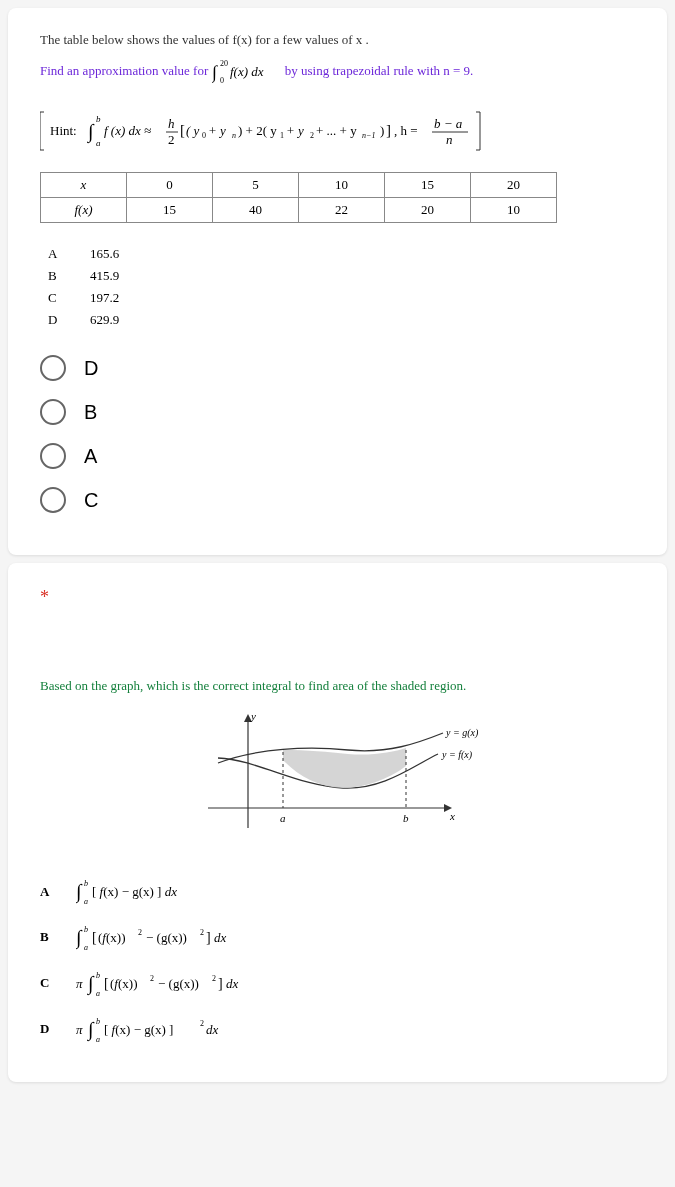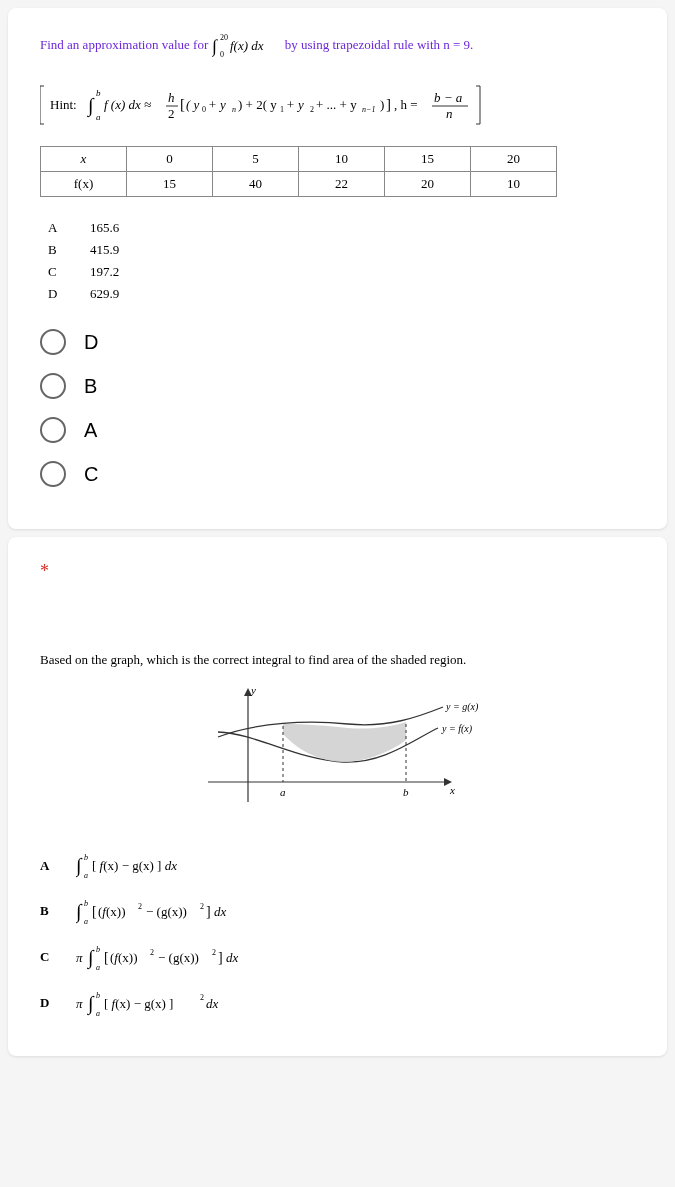--- a/index.html
+++ b/index.html
@@ -12,31 +12,32 @@
 table.values { border-collapse: collapse; margin-bottom: 20px; font-size: 13px; }
 table.values td, table.values th { border: 1px solid #888; padding: 4px 0; text-align: center; width: 86px; font-weight: normal; }
 .answers { font-size: 13px; margin-bottom: 24px; }
 .answers .row { display: flex; gap: 24px; padding: 3px 8px; }
 .answers .lab { width: 18px; }
 .options { margin-top: 8px; }
 .opt { display: flex; align-items: center; gap: 18px; margin: 18px 0; font-family: Arial, sans-serif; font-size: 20px; }
 .radio { width: 26px; height: 26px; border: 2px solid #666; border-radius: 50%; flex-shrink: 0; }
 .gap { height: 40px; }
 .star { color: #d93025; font-size: 18px; margin-bottom: 30px; }
-.q2prompt { font-size: 13px; color: #000000; margin-bottom: 14px; }
+.q2prompt { font-size: 13px; color: #15803d; margin-bottom: 14px; }
 .graph-wrap { text-align: center; margin: 10px 0 24px 0; }
 .formula-list { font-size: 13px; }
 .formula-list .frow { display: flex; align-items: center; gap: 18px; margin: 12px 0; }
 .formula-list .flab { width: 18px; font-weight: bold; }
 </style>
 </head>
 <body>
 
 <div class="card">
 
+  <p class="intro">The table below shows the values of  f(x)  for a few values of  x .</p>
 
   <p class="prompt">
     <span>Find an approximation value for </span>
     <svg width="70" height="28" viewBox="0 0 70 28" style="vertical-align:middle">
       <text x="0" y="20" font-family="serif" font-size="18" font-style="italic">∫</text>
       <text x="8" y="8" font-family="serif" font-size="8">20</text>
       <text x="8" y="25" font-family="serif" font-size="8">0</text>
       <text x="18" y="18" font-family="serif" font-size="13" font-style="italic">f(x) dx</text>
     </svg>
     <span> by using trapezoidal rule with  n = 9.</span>
@@ -84,21 +85,21 @@
     <tbody>
         <tr>
       <td style="font-style:italic">x</td>
       <td>0</td>
       <td>5</td>
       <td>10</td>
       <td>15</td>
       <td>20</td>
     </tr>
     <tr>
-      <td style="">f(x)</td>
+      <td style="font-style:italic">f(x)</td>
       <td>15</td>
       <td>40</td>
       <td>22</td>
       <td>20</td>
       <td>10</td>
     </tr>
   </tbody>
     </table>
 
   <div class="answers">

